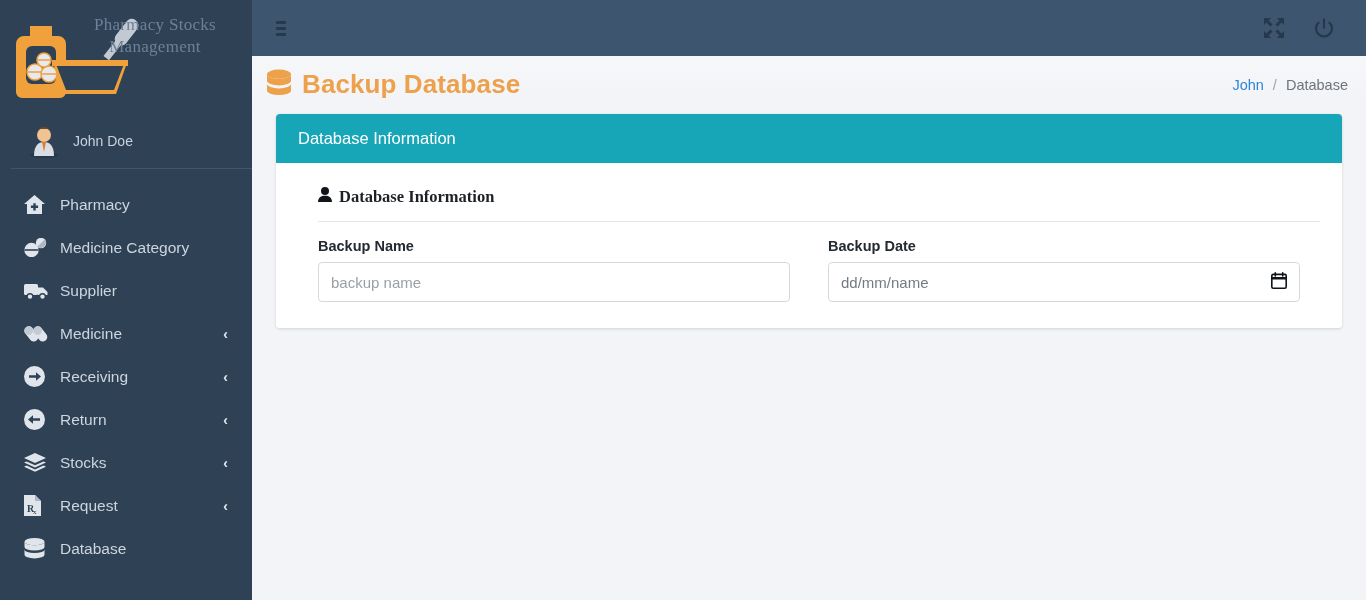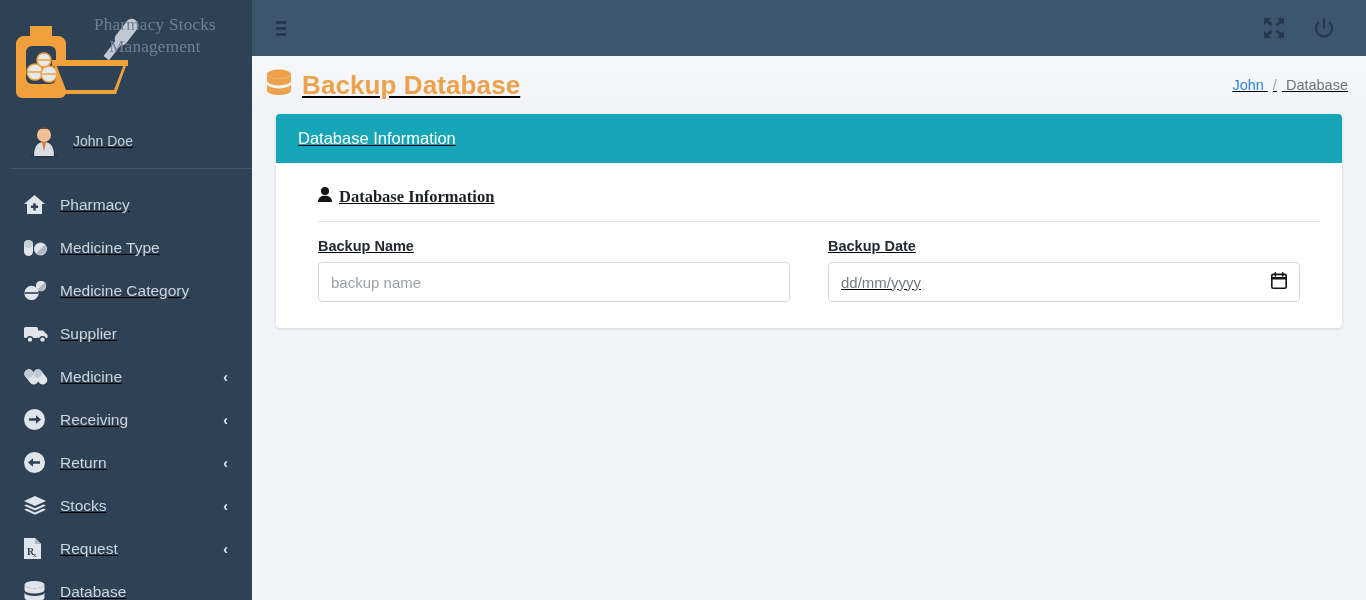--- a/index.html
+++ b/index.html
@@ -2,21 +2,21 @@
 <html><head>
 <meta charset="utf-8">
 <style>
   * { box-sizing: border-box; margin: 0; padding: 0; }
   html, body {
     width: 1366px; height: 600px;
     font-family: "Liberation Sans", sans-serif;
     overflow: hidden;
     background: #f2f4f8;
   }
-  .app { display: flex; width: 1366px; height: 424px; text-decoration: underline; }
+  .app { display: flex; width: 1366px; height: 424px; }
 
   
   .sidebar {
     width: 252px; height: 600px; flex: 0 0 252px;
     background: #2e4155;
     position: relative; overflow: hidden;
   }
   .brand {
     position: relative; height: 113px; width: 252px;
   }
@@ -69,21 +69,21 @@
     border-radius: 1px; margin: 3px 0;
   }
   .topbar-right { display: flex; align-items: center; gap: 30px; }
   .topbar-icon { color: #26384b; cursor: pointer; display: flex; }
 
   .pagehead {
     height: 58px; display: flex; align-items: center;
     justify-content: space-between; padding: 0 18px 0 14px;
     background: linear-gradient(180deg,#f6f7f9 0%, #f1f3f7 100%);
   }
-  .pagetitle { display: flex; align-items: center; gap: 10px; }
+  .pagetitle { display: flex; align-items: flex-start; gap: 10px; }
   .pagetitle-text {
     color: #eda14b; font-size: 26px; font-weight: bold;
     letter-spacing: .1px;
   }
   .breadcrumb { font-size: 14.5px; color: #6c757d; }
   .breadcrumb .bc-link { color: #2f86d6; cursor: pointer; }
   .breadcrumb .bc-sep { color: #9aa3ab; margin: 0 5px; }
 
   .content { padding: 0 24px; }
   .card {
@@ -191,31 +191,20 @@
       <div class="nav-item">
         <span class="nav-icon">
           <svg width="21" height="19" viewBox="0 0 21 19" fill="#dfe5ea">
             <path d="M10.5 0 L21 9 h-3 v10 h-15 V9 H0 z"></path>
             <path d="M9.3 8.2 h2.4 v2.4 h2.4 v2.4 h-2.4 v2.4 h-2.4 v-2.4 H6.9 v-2.4 h2.4 z" fill="#2e4155"></path>
           </svg>
         </span>
         <span class="nav-label">Pharmacy</span>
       </div>
 
-      <div class="nav-item">
-        <span class="nav-icon">
-          <svg width="23" height="18" viewBox="0 0 23 18" fill="#dfe5ea">
-            <rect x="0" y="1" width="9" height="16" rx="4.5"></rect>
-            <rect x="0" y="1" width="9" height="8" rx="4.5" fill="#c7ced6"></rect>
-            <circle cx="16.5" cy="10" r="6.5"></circle>
-            <path d="M12 14.6 A6.5 6.5 0 0 0 21 5.4 z" fill="#aeb7c1"></path>
-          </svg>
-        </span>
-        <span class="nav-label">Medicine Type</span>
-      </div>
 
       <div class="nav-item">
         <span class="nav-icon">
           <svg width="23" height="19" viewBox="0 0 23 19" fill="#dfe5ea">
             <circle cx="7.5" cy="12" r="7.2"></circle>
             <path d="M0.5 12 h14" stroke="#2e4155" stroke-width="1.6"></path>
             <circle cx="17" cy="5" r="5.2"></circle>
             <path d="M13.4 8.7 A5.2 5.2 0 0 0 20.7 1.4 z" fill="#aeb7c1"></path>
           </svg>
         </span>
@@ -378,21 +367,21 @@
 
             <div class="form-col">
               <label class="form-label">Backup Name</label>
               <input class="form-input" type="text" placeholder="backup name" style="">
             </div>
 
             <div class="form-col">
               <label class="form-label">Backup Date</label>
               <div class="date-wrap">
                 <div class="date-field">
-                  <span class="date-text">dd/mm/yyyy</span>
+                  <span class="date-text">dd/mm/name</span>
                   <span>
                     <svg width="16" height="17" viewBox="0 0 16 17" fill="none" stroke="#111418" stroke-width="1.6">
                       <rect x="0.8" y="2.4" width="14.4" height="13.8" rx="1.4"></rect>
                       <path d="M0.8 6.2 h14.4" stroke-width="2.6"></path>
                       <path d="M4.3 0.8 v3.2 M11.7 0.8 v3.2" stroke-linecap="round"></path>
                     </svg>
                   </span>
                 </div>
               </div>
             </div>

